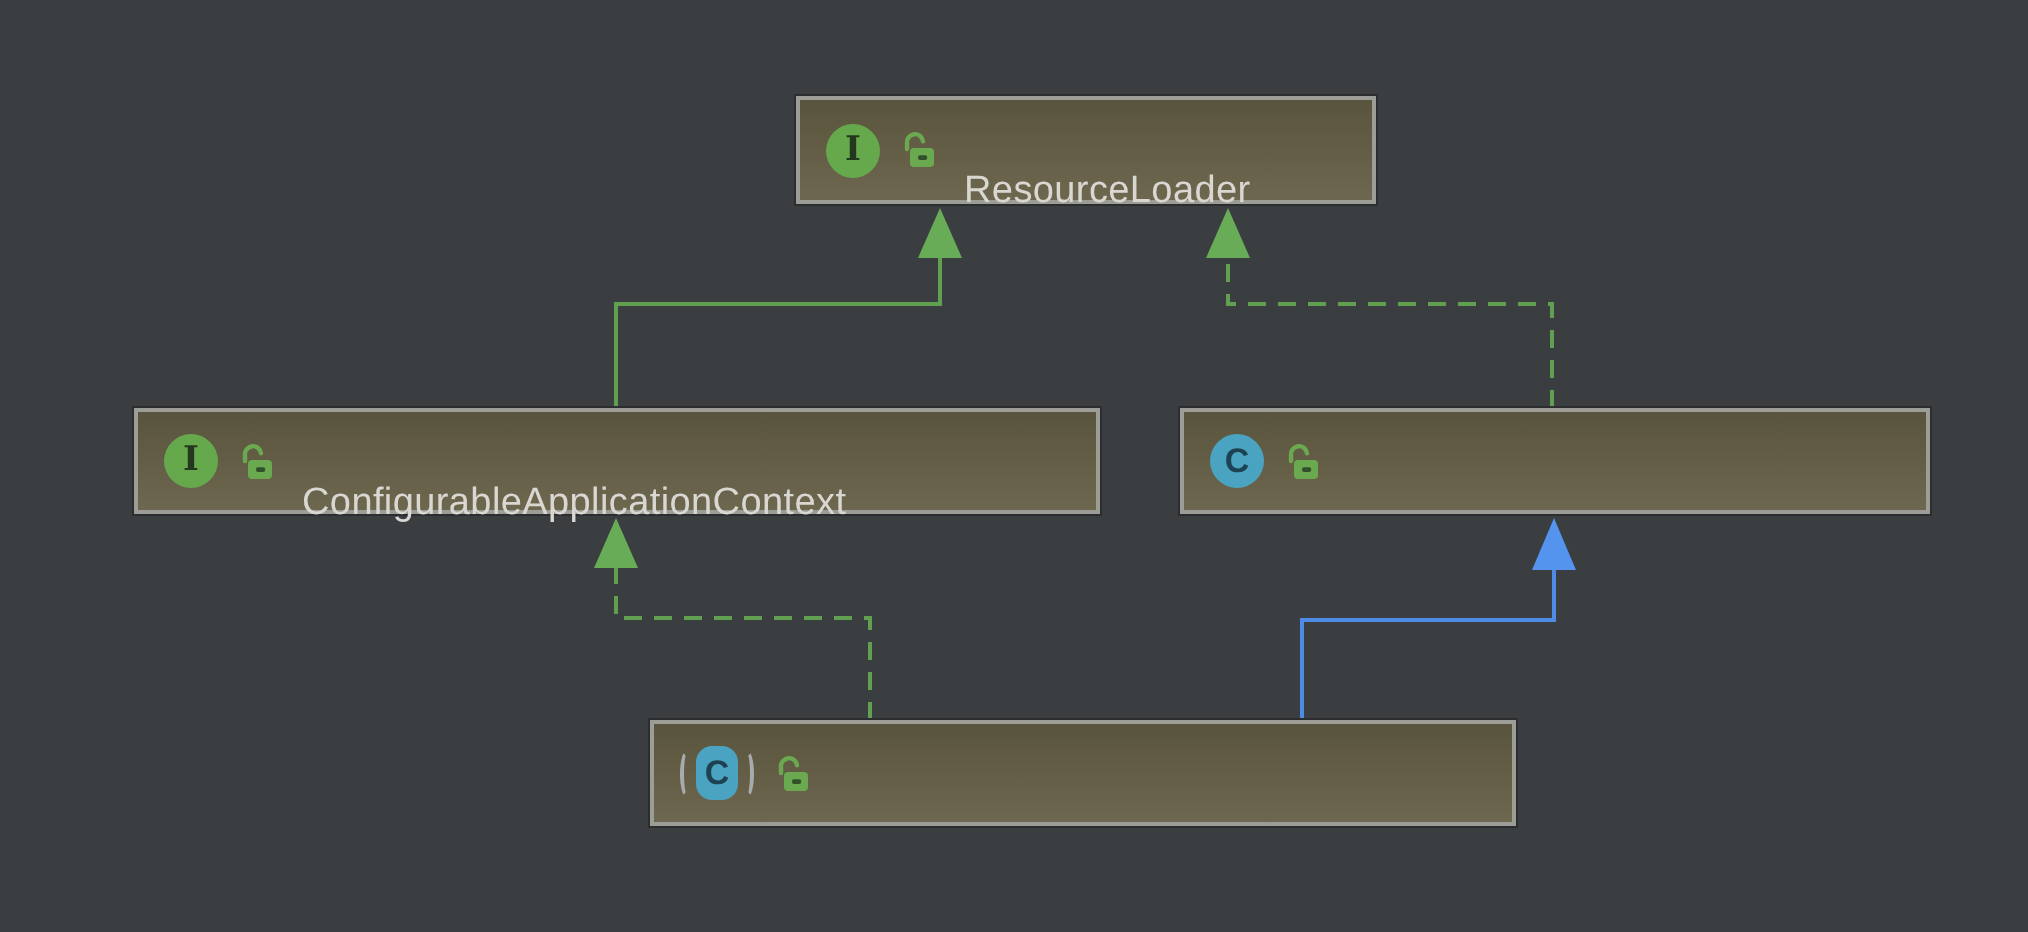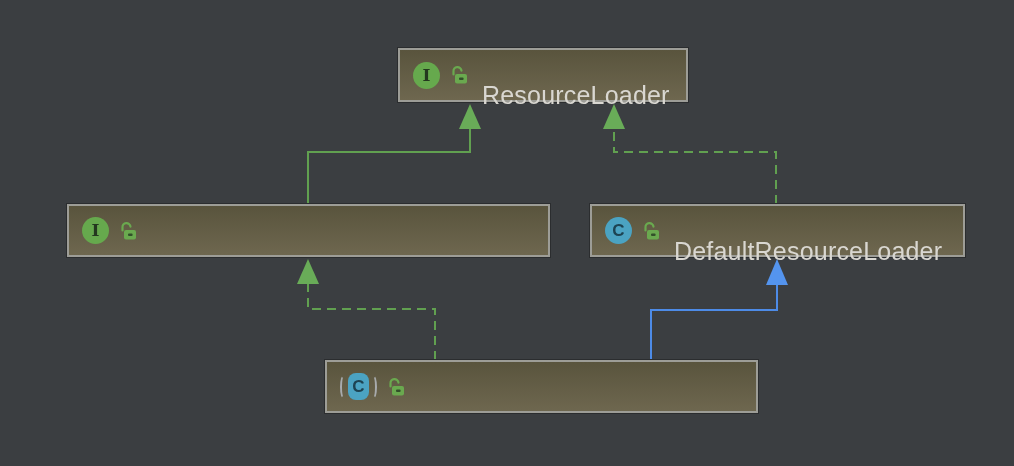--- a/index.html
+++ b/index.html
@@ -23,21 +23,21 @@
     padding:0 13px;
     cursor:default;
   }
   .n-rl  {left:398px;top:48px; width:290px;height:54px;}
   .n-cac {left:67px; top:204px;width:483px;height:53px;}
   .n-drl {left:590px;top:204px;width:375px;height:53px;}
   .n-aac {left:325px;top:360px;width:433px;height:53px;}
 
   .label{
     color:#d9d7d1;
-    font-size:25px;
+    font-size:19px;
     line-height:1;
     white-space:nowrap;
     margin-left:13px;
     letter-spacing:.2px;
     margin-top:41px;
   }
 
   .type-icon{
     display:flex;align-items:center;justify-content:center;
     flex:0 0 auto;
@@ -114,32 +114,32 @@
 
   <div class="node n-cac">
     <span class="type-icon circle green">
       <span class="letter serif">I</span>
     </span>
     <svg class="lock" width="20" height="20" viewBox="0 0 20 20">
       <path d="M4.5,9.5 V6.5 a4,4 0 0 1 8,-0.8" fill="none" stroke="#6aa94f" stroke-width="2.2" stroke-linecap="round"></path>
       <rect x="6" y="9" width="12" height="9.5" rx="2" fill="#6aa94f"></rect>
       <rect x="10" y="12.6" width="4.6" height="2.4" rx="1" fill="#32502a"></rect>
     </svg>
+    <span class="label">ConfigurableApplicationContext</span>
   </div>
 
   <div class="node n-drl">
     <span class="type-icon circle teal">
       <span class="letter sans">C</span>
     </span>
     <svg class="lock" width="20" height="20" viewBox="0 0 20 20">
       <path d="M4.5,9.5 V6.5 a4,4 0 0 1 8,-0.8" fill="none" stroke="#6aa94f" stroke-width="2.2" stroke-linecap="round"></path>
       <rect x="6" y="9" width="12" height="9.5" rx="2" fill="#6aa94f"></rect>
       <rect x="10" y="12.6" width="4.6" height="2.4" rx="1" fill="#32502a"></rect>
     </svg>
-    <span class="label">DefaultResourceLoader</span>
   </div>
 
   <div class="node n-aac">
     <span class="type-icon abstract-wrap">
       <span class="paren left"></span>
       <span class="abs-c">
         <span class="letter sans">C</span>
       </span>
       <span class="paren right"></span>
     </span>

